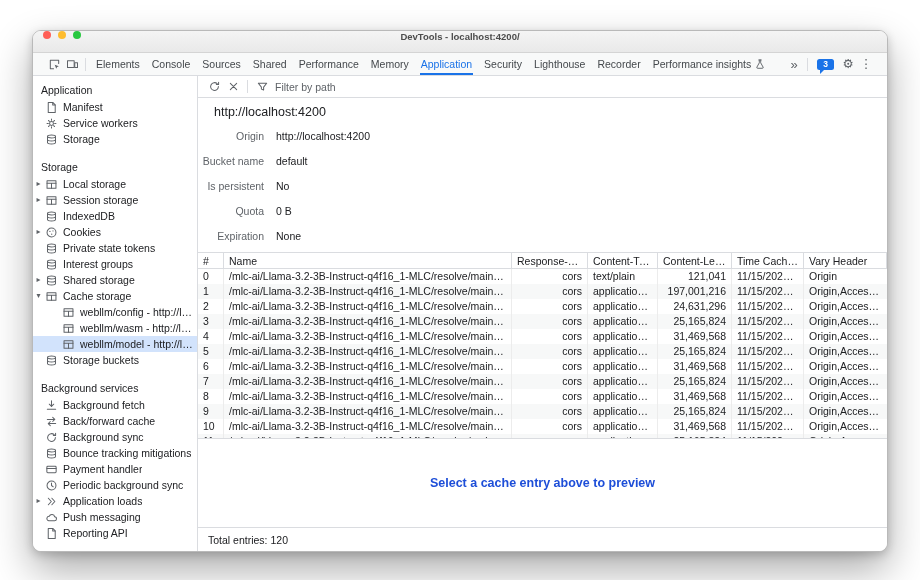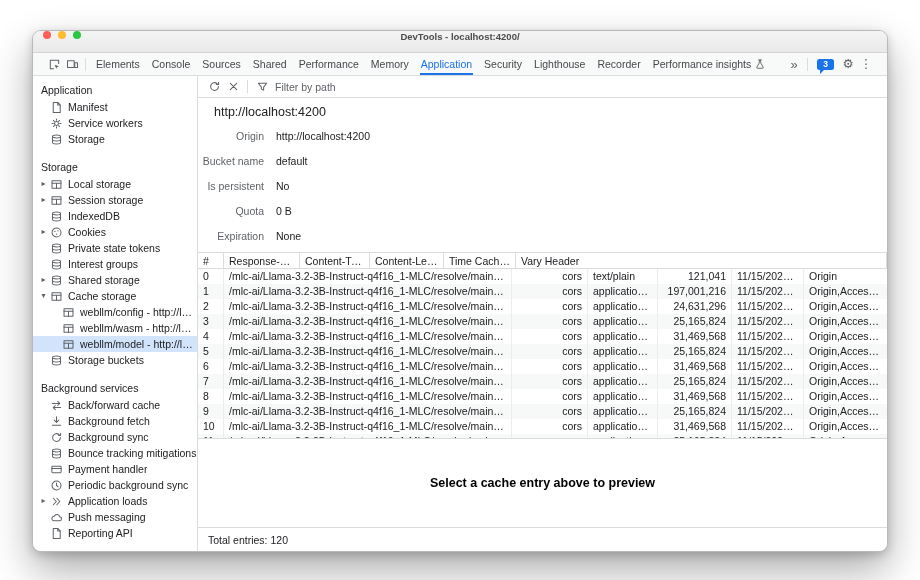--- a/index.html
+++ b/index.html
@@ -34,21 +34,21 @@
   .issues{display:inline-flex;align-items:center;margin:0 5px;cursor:default}
   .bubble{position:relative;width:17px;height:11px;background:#1a73e8;border-radius:2.5px;display:inline-flex;align-items:center;justify-content:center}
   .bubble::after{content:"";position:absolute;left:3px;bottom:-4px;border:2.5px solid transparent;border-top-color:#1a73e8;border-left-color:#1a73e8}
   .bubble-count{color:#fff;font-size:8.5px;font-weight:bold;line-height:1}
 
   
   .content{flex:1;display:flex;min-height:0}
   .sidebar{width:165px;flex:0 0 auto;border-right:1px solid #dadce0;overflow:hidden;padding-top:2px;background:#fff}
   .sec-title{padding:6px 8px 3px;font-size:10.5px;color:#202124}
   .sec-title.later{margin-top:8px}
-  .side-item{display:flex;align-items:center;height:16px;padding-left:5px;white-space:nowrap;overflow:hidden;cursor:default;color:#202124;font-size:10.5px}
+  .side-item{display:flex;align-items:center;height:16px;white-space:nowrap;overflow:hidden;cursor:default;color:#202124;font-size:10.5px}
   .side-item.child{padding-left:17px}
   .side-item.selected{background:#d2e3fc}
   .expander{width:11px;flex:0 0 auto;font-size:8px;color:#5f6368;text-align:center;line-height:16px}
   .side-icon{width:14px;height:14px;margin-right:5px;flex:0 0 auto;display:inline-flex;align-items:center;justify-content:center;color:#5f6368}
   .side-label{overflow:hidden;text-overflow:ellipsis}
 
   .main{flex:1;min-width:0;display:flex;flex-direction:column;background:#fff}
   .main-toolbar{height:22px;flex:0 0 auto;border-bottom:1px solid #dadce0;display:flex;align-items:center;padding:0 7px;gap:1px}
   .filter-label{font-size:10.5px;color:#5f6368;margin-left:3px}
   .main-body{flex:1;min-height:0;display:flex;flex-direction:column;overflow:hidden}
@@ -64,21 +64,21 @@
   .grid-body{height:170px;overflow:hidden}
   .grid-row{display:flex;height:15px}
   .grid-body .grid-row:nth-child(even){background:#f7f8f8}
   .gcell{display:block;padding:0 5px;white-space:nowrap;overflow:hidden;text-overflow:ellipsis;border-right:1px solid #ececec;line-height:15px;flex:0 0 auto}
   .grid-header .gcell{line-height:16px;border-right:1px solid #dadce0;color:#202124}
   .gcell.num{text-align:right}
   .c0{width:26px}.c1{width:288px}.c2{width:76px}.c3{width:70px}.c4{width:74px}.c5{width:72px}
   .c6{flex:1 1 auto;min-width:0;border-right:none}
 
   .preview{flex:1;min-height:0;border-top:1px solid #dadce0;display:flex;align-items:center;justify-content:center}
-  .preview-text{color:#000000;font-weight:bold;font-size:12.5px}
+  .preview-text{color:#1d4ed8;font-weight:bold;font-size:12.5px}
   .statusbar{height:24px;flex:0 0 auto;border-top:1px solid #dadce0;display:flex;align-items:center;padding:0 10px;font-size:10.5px;color:#202124}
 
   svg{display:block}
 </style>
 </head>
 <body>
 
 <div class="window">
 
   <div class="titlebar">
@@ -317,33 +317,33 @@
               <path d="M2.7 7c0 .9 1.9 1.6 4.3 1.6S11.3 7.9 11.3 7"></path>
             </svg>
           </span>
           <span class="side-label">Storage buckets</span>
         </div>
         <div class="sec-title later">Background services</div>
         <div class="side-item">
           <span class="expander"></span>
           <span class="side-icon">
             <svg viewBox="0 0 14 14" width="13" height="13" fill="none" stroke="currentColor" stroke-width="1.1" stroke-linecap="round" stroke-linejoin="round">
+              <path d="M7 2v6M4.6 5.6L7 8l2.4-2.4M2.5 11h9"></path>
+            </svg>
+          </span>
+          <span class="side-label">Background fetch</span>
+        </div>
+        <div class="side-item">
+          <span class="expander"></span>
+          <span class="side-icon">
+            <svg viewBox="0 0 14 14" width="13" height="13" fill="none" stroke="currentColor" stroke-width="1.1" stroke-linecap="round" stroke-linejoin="round">
               <path d="M2.5 4.8h8M8.3 2.6l2.2 2.2-2.2 2.2M11.5 9.2h-8M5.7 7L3.5 9.2l2.2 2.2"></path>
             </svg>
           </span>
           <span class="side-label">Back/forward cache</span>
-        </div>
-        <div class="side-item">
-          <span class="expander"></span>
-          <span class="side-icon">
-            <svg viewBox="0 0 14 14" width="13" height="13" fill="none" stroke="currentColor" stroke-width="1.1" stroke-linecap="round" stroke-linejoin="round">
-              <path d="M7 2v6M4.6 5.6L7 8l2.4-2.4M2.5 11h9"></path>
-            </svg>
-          </span>
-          <span class="side-label">Background fetch</span>
         </div>
         <div class="side-item">
           <span class="expander"></span>
           <span class="side-icon">
             <svg viewBox="0 0 14 14" width="13" height="13" fill="none" stroke="currentColor" stroke-width="1.1" stroke-linecap="round" stroke-linejoin="round">
               <path d="M11.2 7a4.2 4.2 0 1 1-1.3-3"></path>
               <path d="M11.4 2.4v2.4H9"></path>
             </svg>
           </span>
           <span class="side-label">Background sync</span>
@@ -451,20 +451,21 @@
               <span class="meta-value">0 B</span>
             </div>
             <div class="meta-row">
               <span class="meta-label">Expiration</span>
               <span class="meta-value">None</span>
             </div>
           </div>
         <div class="grid">
           <div class="grid-header" id="grid-header">
               <div class="gcell c0">#</div>
+              <div class="gcell c1">Name</div>
               <div class="gcell c2">Response-Type</div>
               <div class="gcell c3">Content-Type</div>
               <div class="gcell c4">Content-Length</div>
               <div class="gcell c5">Time Cached</div>
               <div class="gcell c6">Vary Header</div>
             </div>
           <div class="grid-body" id="grid-body">
               <div class="grid-row">
                 <div class="gcell c0">0</div>
                 <div class="gcell c1">/mlc-ai/Llama-3.2-3B-Instruct-q4f16_1-MLC/resolve/main/ndarray-c…</div>

